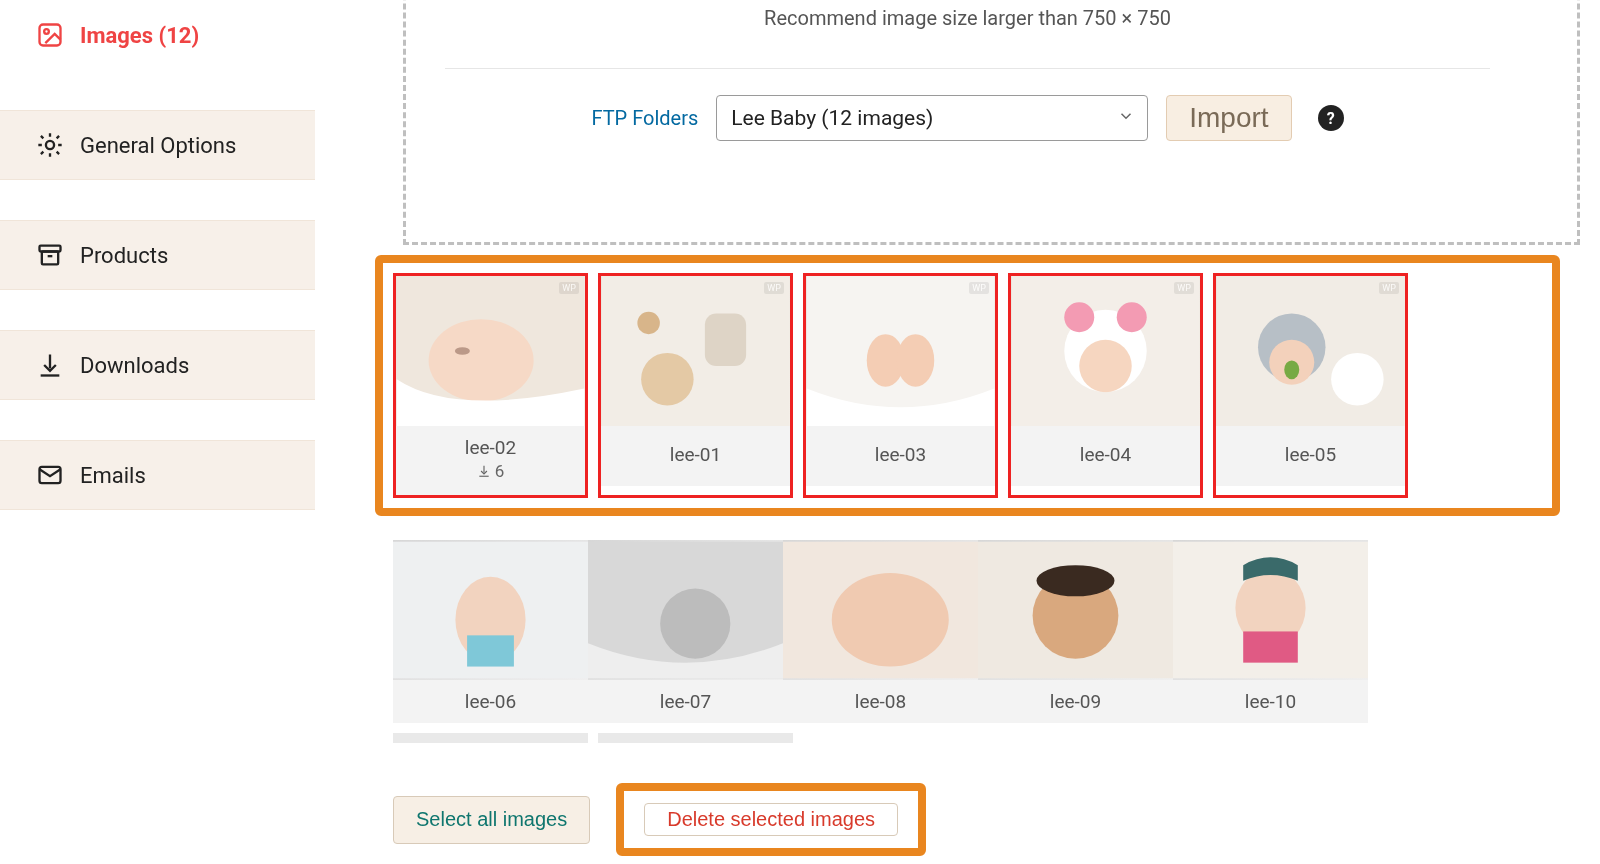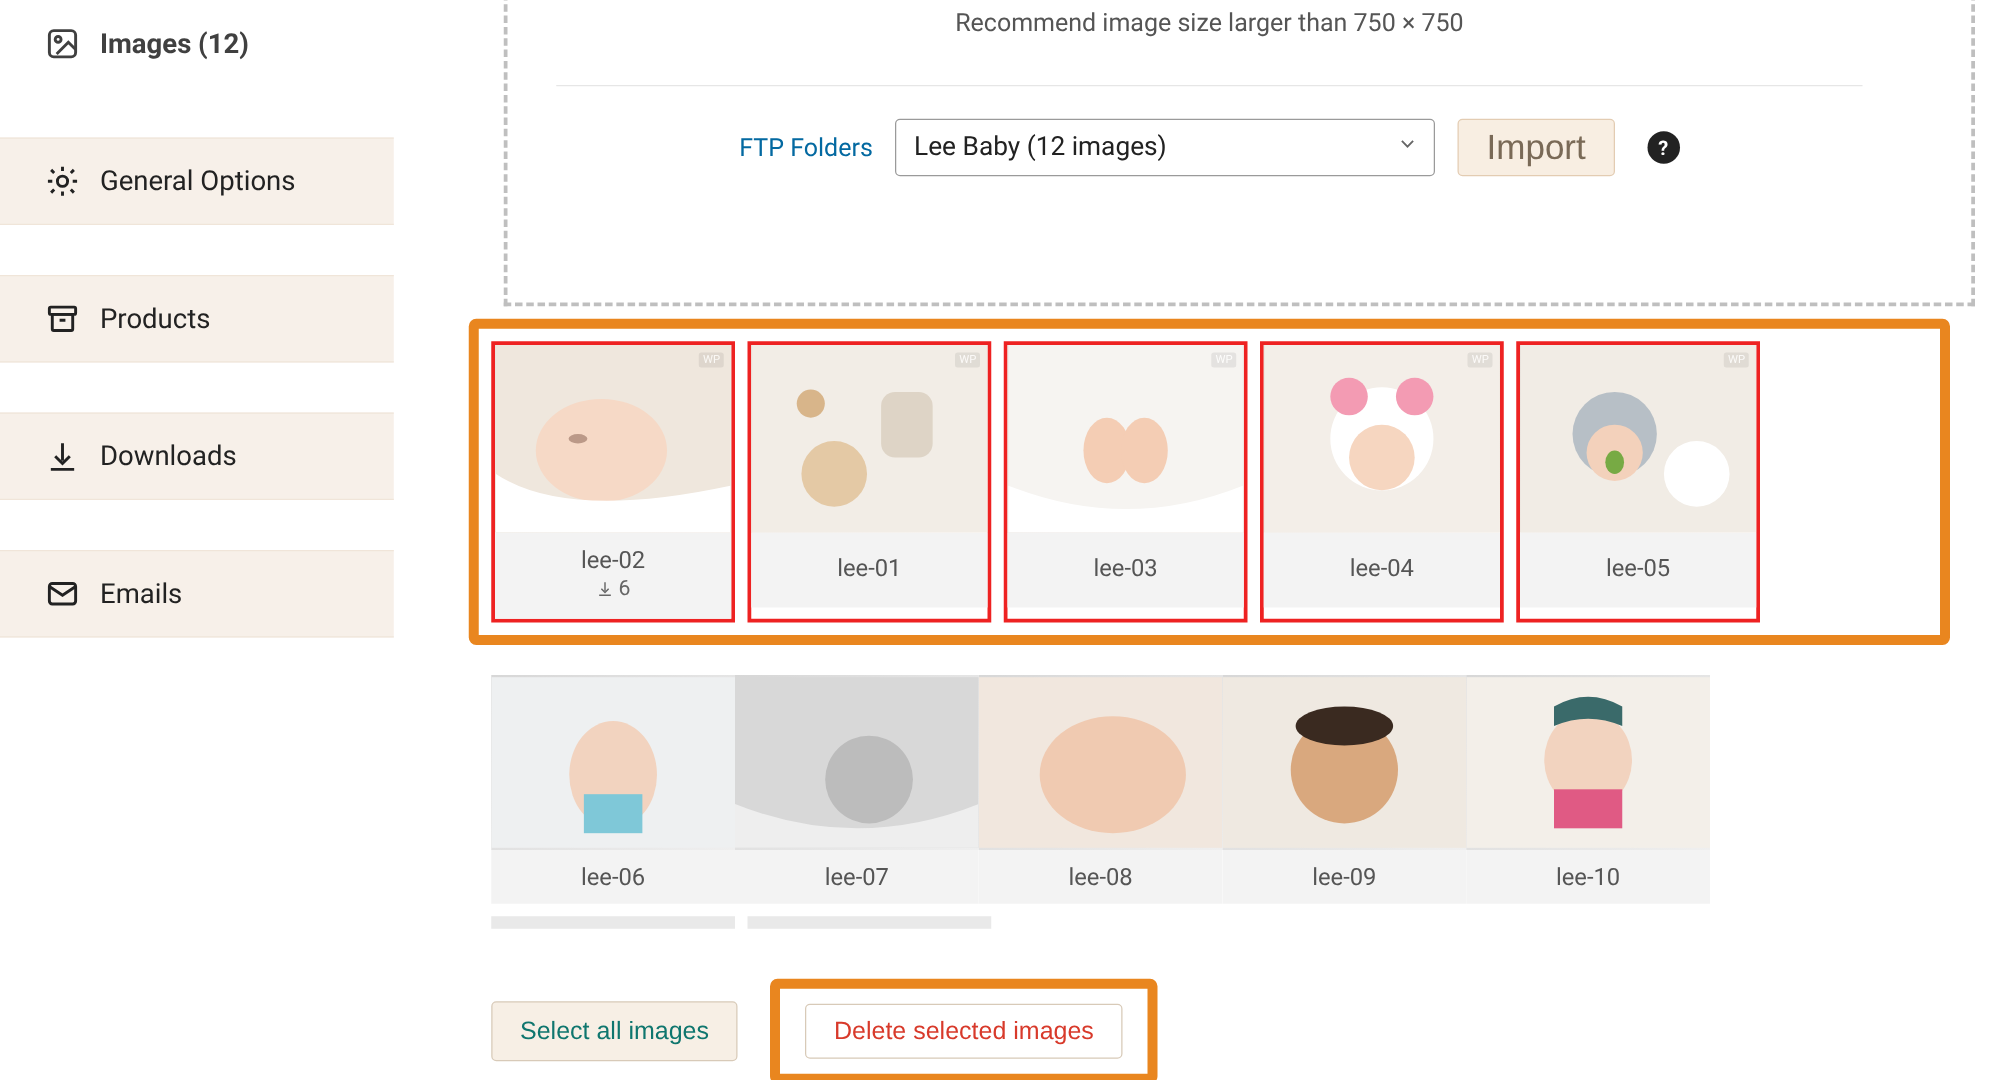--- a/index.html
+++ b/index.html
@@ -1,21 +1,21 @@
 <!DOCTYPE html>
 <html><head>
 <meta charset="utf-8">
 <style>
   * { box-sizing: border-box; margin: 0; padding: 0; }
   html, body { width: 1600px; height: 864px; font-family: -apple-system, BlinkMacSystemFont, "Segoe UI", Roboto, Helvetica, Arial, sans-serif; background:#fff; color:#1f1f1f; }
   .app { display:flex; width:1600px; height:864px; }
   
   .sidebar { width:315px; flex:0 0 315px; background:#fff; }
   .side-item { display:flex; align-items:center; gap:16px; height:70px; padding:0 24px 0 36px; font-size:22px; color:#222; cursor:pointer; }
-  .side-item.active { color:#404040; font-weight:700; background:#fff; }
+  .side-item.active { color:#ef4444; font-weight:700; background:#fff; }
   .side-item:not(.active){ background:#f7f0e9; border-top:1px solid #f0e5d9; border-bottom:1px solid #f0e5d9; margin-bottom:40px; }
   .side-item.active + .spacer { height:40px; }
   .side-icon { width:28px; height:28px; display:inline-flex; align-items:center; justify-content:center; color:inherit; }
   .side-icon svg { width:28px; height:28px; stroke:currentColor; fill:none; stroke-width:2; }
   
   .main { flex:1; position:relative; padding:0 40px 0 60px; }
   
   .dashed-wrap { position:relative; height:245px; }
   .dashed-left, .dashed-right, .dashed-bottom { position:absolute; border-style:dashed; border-color:#bfbfbf; }
   .dashed-left { left:28px; top:-60px; bottom:0; border-left-width:3px; border-top:none; border-bottom:none; border-right:none; }
@@ -40,21 +40,21 @@
   .row2 { display:flex; margin-top:24px; padding-left:18px; }
   .thumb2 { width:195px; background:#fff; display:flex; flex-direction:column; }
   .thumb2 .img { height:140px; background:linear-gradient(135deg,#d7d7d7,#efefef); position:relative; overflow:hidden;}
   .thumb2 .caption { background:#f3f3f3; text-align:center; padding:10px 4px; font-size:19px; color:#555; }
   .row3 { display:flex; gap:10px; margin-top:10px; padding-left:18px; }
   .stub { width:195px; height:10px; background:#e9e9e9; }
   
   .bottom-row { display:flex; align-items:center; gap:26px; margin-top:40px; padding-left:18px; }
   .btn-plain { height:48px; padding:0 22px; border:1px solid #d8cab8; background:#f7efe5; color:#0f766e; font-size:20px; border-radius:4px; cursor:pointer; }
   .delete-wrap { border:8px solid #e9861f; border-radius:6px; padding:12px 20px; }
-  .btn-delete { height:44px; padding:0 22px; border:1px solid #d8cab8; background:#fff; color:#d83a2b; font-size:20px; border-radius:4px; cursor:pointer; }
+  .btn-delete { height:33px; padding:0 22px; border:1px solid #d8cab8; background:#fff; color:#d83a2b; font-size:20px; border-radius:4px; cursor:pointer; }
   
   .baby-svg { width:100%; height:100%; }
 </style>
 </head>
 <body>
 
 <div class="app">
 
   <div class="sidebar">
     <div class="side-item active">

